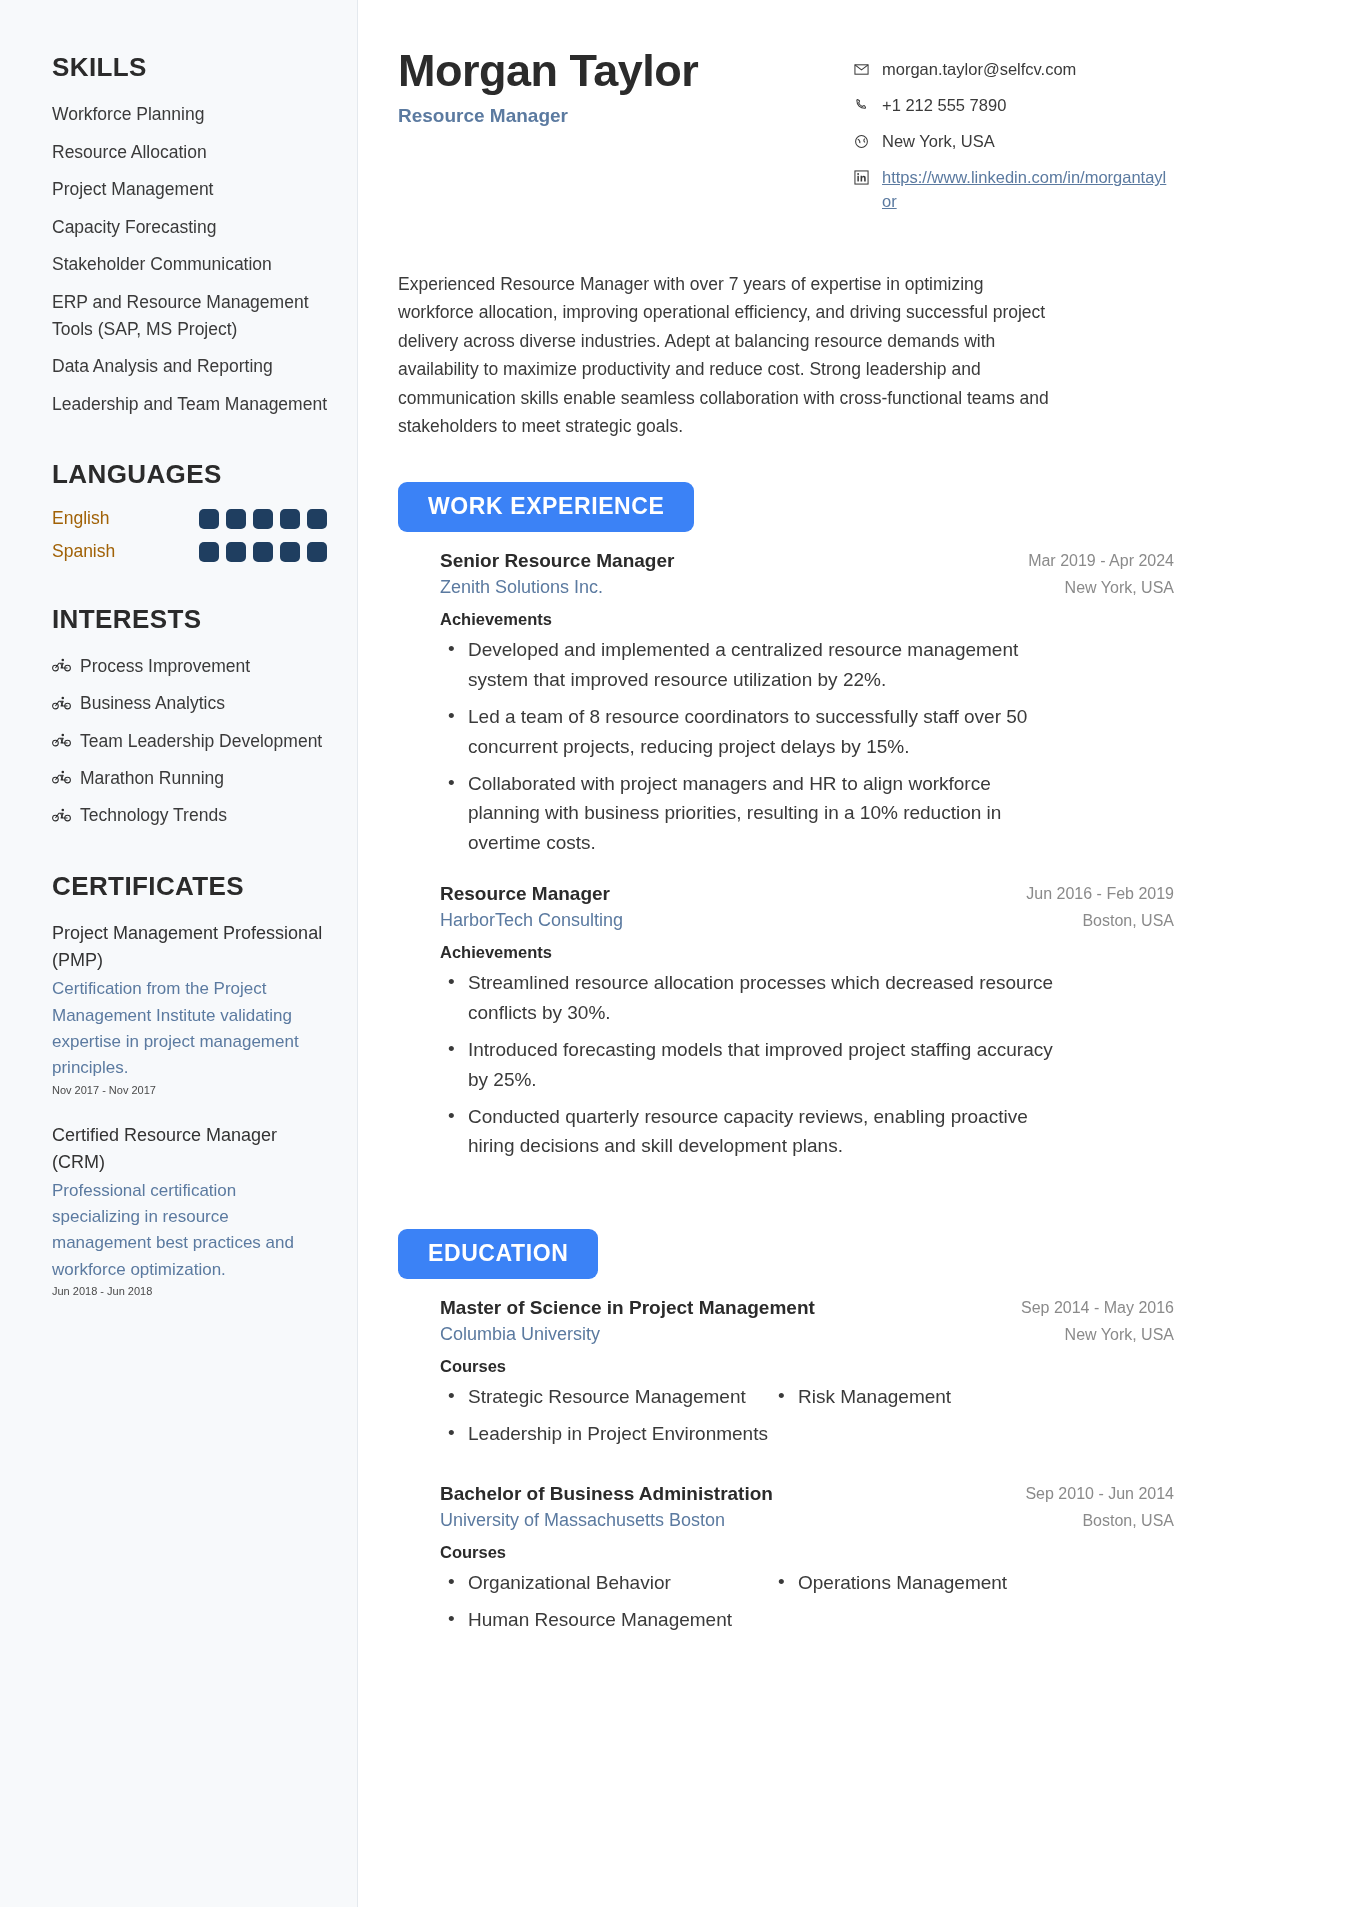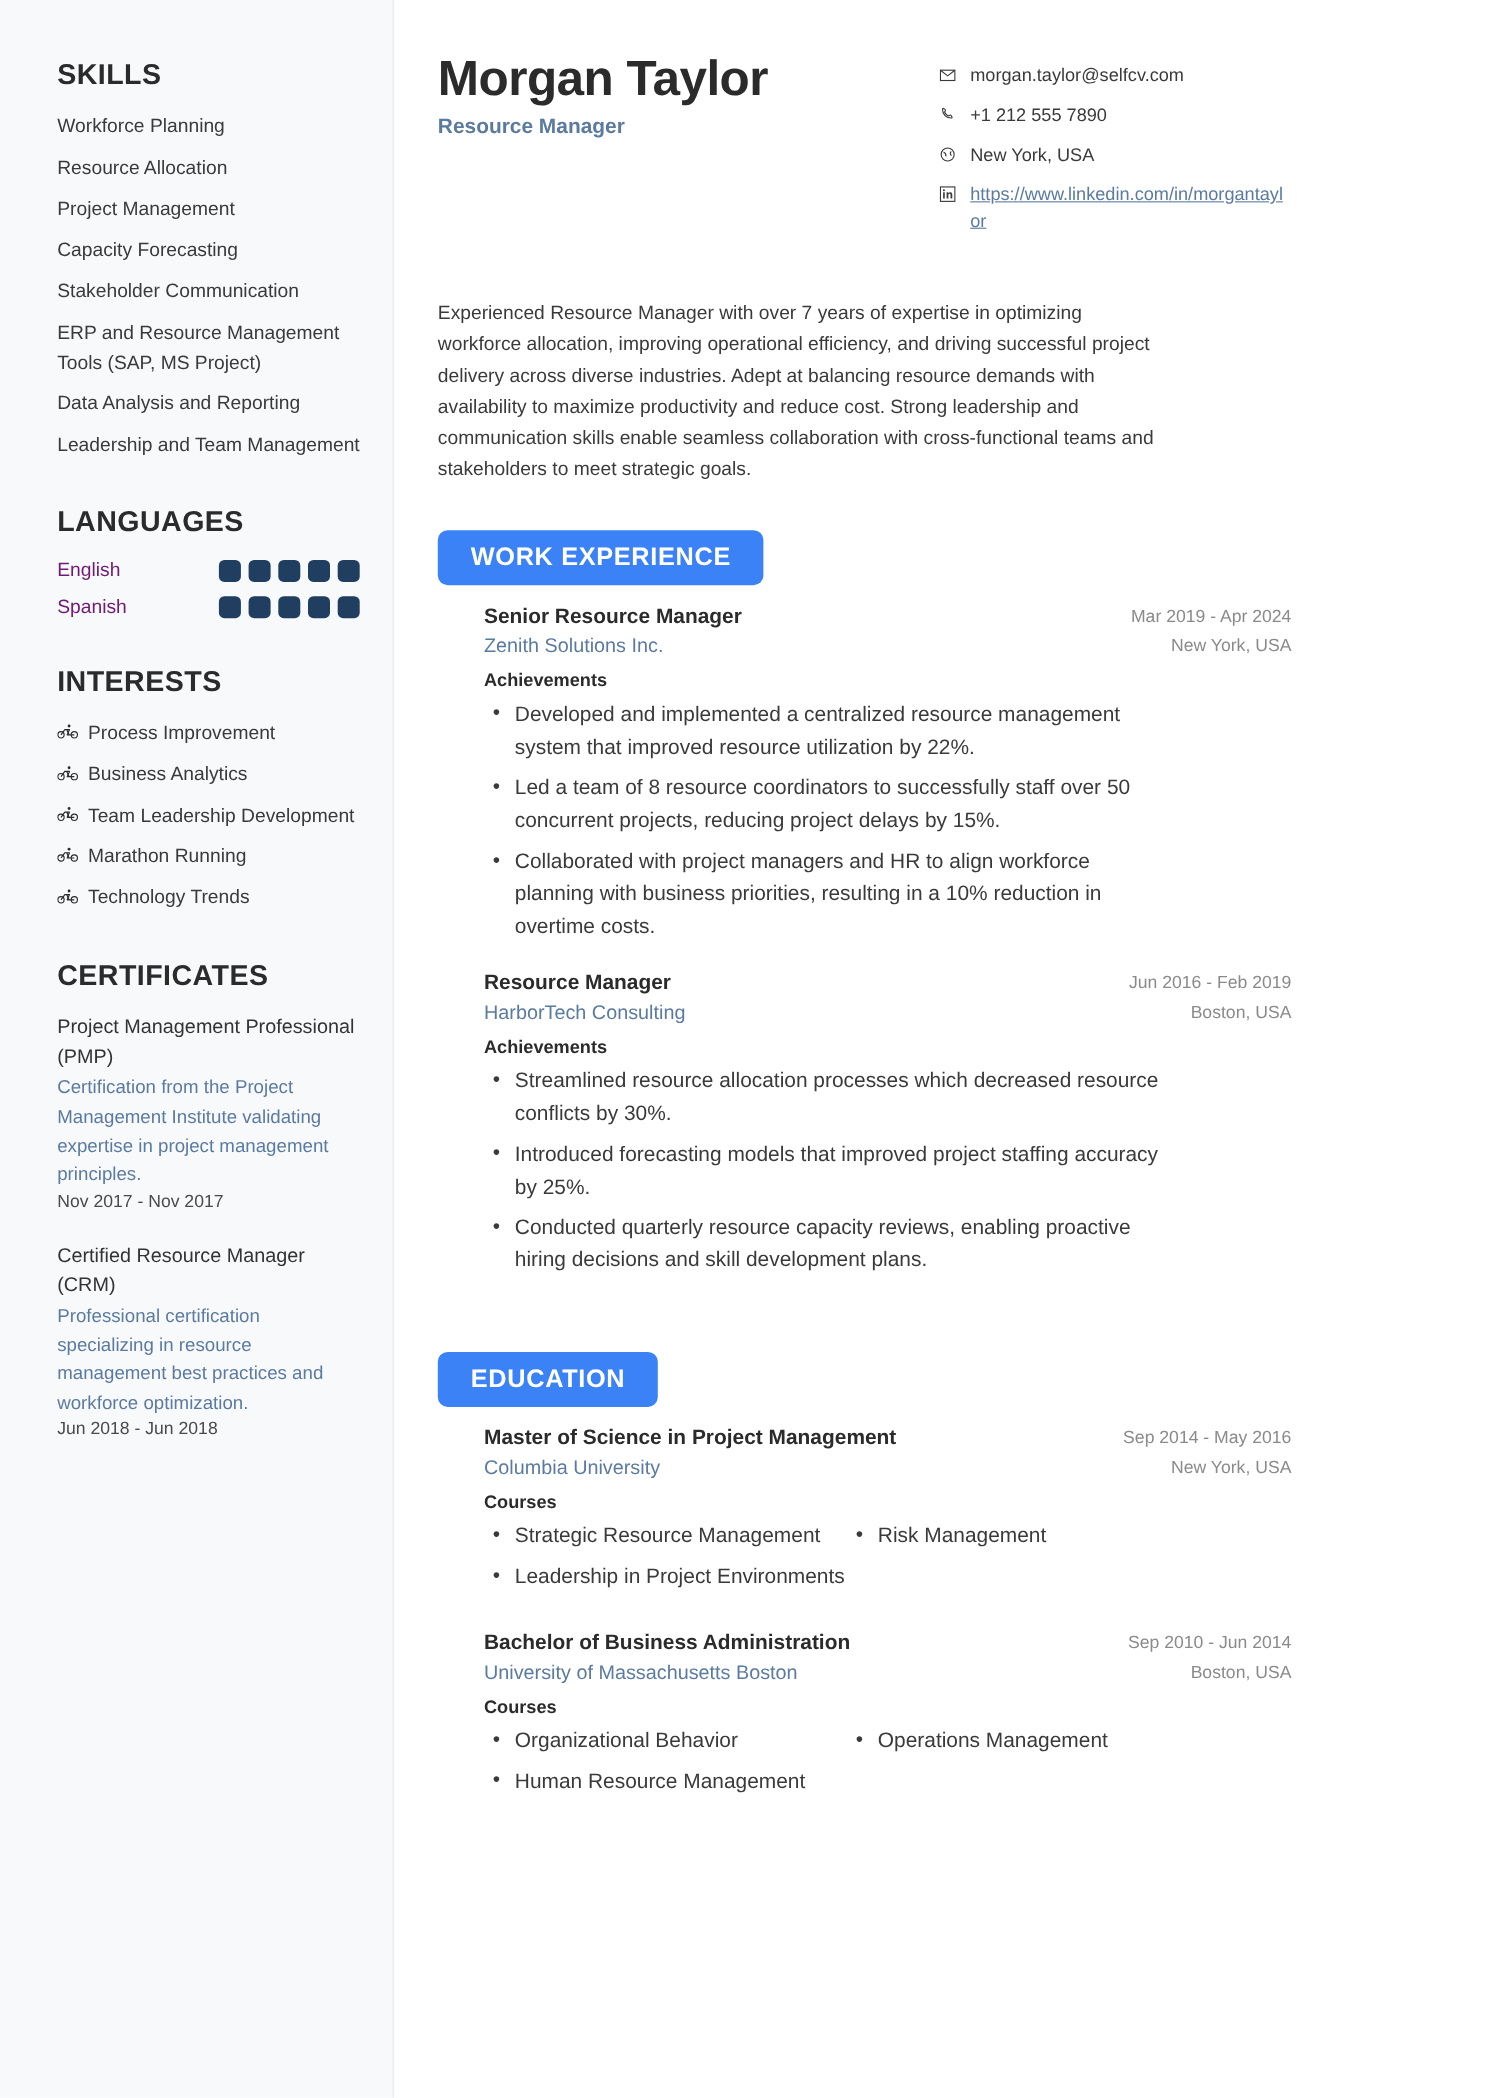--- a/index.html
+++ b/index.html
@@ -40,21 +40,21 @@
     margin-bottom: 11px;
   }
 
   
   .lang-row {
     display: flex;
     align-items: center;
     justify-content: space-between;
     margin-bottom: 12px;
   }
-  .lang-name { font-size: 17.5px; color: #701a75; }
+  .lang-name { font-size: 17.5px; color: #a16207; }
   .lang-dots { display: flex; gap: 7px; }
   .dot {
     width: 20px; height: 20px;
     border-radius: 5px;
     background: #e3e8ee;
   }
   .dot.on { background: #1f3e60; }
 
   
   .interest-item {
@@ -75,21 +75,21 @@
     line-height: 1.5;
     color: #333333;
     margin-bottom: 2px;
   }
   .cert-desc {
     font-size: 17px;
     line-height: 1.55;
     color: #5b7aa0;
   }
   .cert-date {
-    font-size: 16px;
+    font-size: 11px;
     color: #4a4a4a;
     margin-top: 2px;
   }
 
   
   .main { flex: 1; padding: 46px 40px 40px 40px; }
 
   .header-row { display: flex; justify-content: space-between; align-items: flex-start; }
 
   .name {

